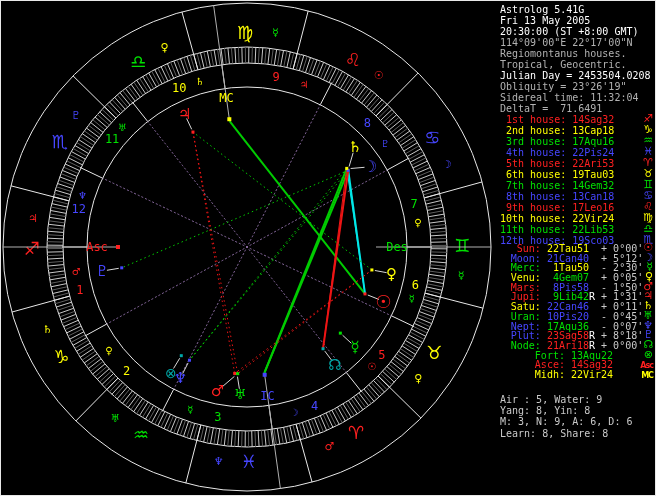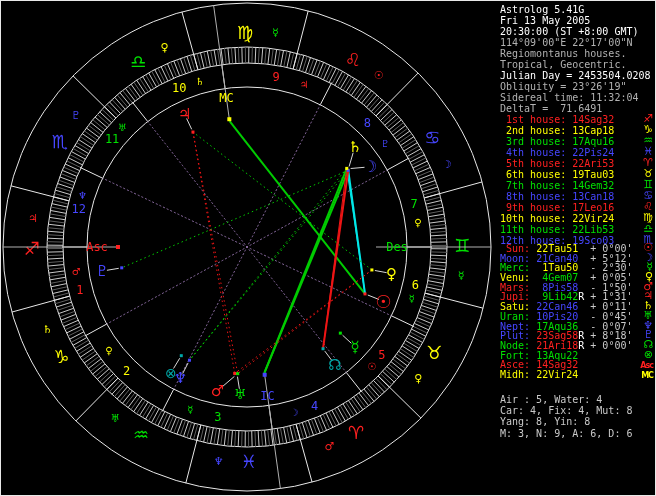--- a/index.html
+++ b/index.html
@@ -5,21 +5,21 @@
   html,body{margin:0;padding:0;background:#000;}
   #screen{position:relative;width:656px;height:496px;background:#000;overflow:hidden;
           font-family:"DejaVu Sans Mono",monospace;}
   #frame{position:absolute;inset:0;border:1px solid #e8e8e8;pointer-events:none;}
   #wheel{position:absolute;left:0;top:0;}
   .panel-block{position:absolute;left:500px;width:154px;font-size:10px;white-space:pre;}
   .hline{height:11px;line-height:11px;}
   .bright{color:#ffffff;}
   .dim{color:#b2b2b2;}
   .hrow{position:relative;height:11px;line-height:11px;}
-  .prow{position:relative;height:9.7px;line-height:9.7px;}
+  .prow{position:relative;height:9.7px;line-height:9.7px;text-align:center;}
   .rglyph{position:absolute;right:1px;top:-1px;font-family:"DejaVu Sans",sans-serif;font-size:11px;}
   .rglyph.small{font-size:8px;top:1px;font-weight:bold;letter-spacing:-1px;}
   .sline{height:11.2px;line-height:11.2px;color:#c9c9c9;}
   .retro{color:#ffffff;}
   .delta{color:#c9c9c9;}
 </style>
 </head>
 <body>
 
 <div id="screen">
@@ -530,16 +530,16 @@
       <text x="397" y="247" fill="#00e000" font-size="12" text-anchor="middle" dominant-baseline="central" font-family="&quot;DejaVu Sans Mono&quot;,monospace">Des</text>
       <text x="226.461115348289" y="98.4128060118783" fill="#ffff00" font-size="12" text-anchor="middle" dominant-baseline="central" font-family="&quot;DejaVu Sans Mono&quot;,monospace">MC</text>
       <rect x="227.33655919952855" y="117.21501317021534" width="4" height="4" fill="#ffff00"></rect>
       <text x="267.538884651711" y="395.5871939881217" fill="#4646ff" font-size="12" text-anchor="middle" dominant-baseline="central" font-family="&quot;DejaVu Sans Mono&quot;,monospace">IC</text>
       <rect x="262.66344080047145" y="372.78498682978466" width="4" height="4" fill="#4646ff"></rect>
     </svg>
 
   <div class="panel-block" style="top:4px"><div class="hline bright">Astrolog 5.41G</div><div class="hline bright">Fri 13 May 2005</div><div class="hline bright">20:30:00 (ST +8:00 GMT)</div><div class="hline dim">114°09'00"E 22°17'00"N</div><div class="hline dim">Regiomontanus houses.</div><div class="hline dim">Tropical, Geocentric.</div><div class="hline bright">Julian Day = 2453504.0208</div><div class="hline dim">Obliquity = 23°26'19"</div><div class="hline dim">Sidereal time: 11:32:04</div><div class="hline dim">DeltaT =  71.6491</div></div>
   <div class="panel-block" style="top:114px"><div class="hrow"><span class="" style="color: rgb(255, 32, 32);"> 1st house: 14Sag32</span><span class="rglyph" style="color: rgb(255, 32, 32);">♐</span></div><div class="hrow"><span class="" style="color: rgb(255, 255, 0);"> 2nd house: 13Cap18</span><span class="rglyph" style="color: rgb(255, 255, 0);">♑</span></div><div class="hrow"><span class="" style="color: rgb(0, 224, 0);"> 3rd house: 17Aqu16</span><span class="rglyph" style="color: rgb(0, 224, 0);">♒</span></div><div class="hrow"><span class="" style="color: rgb(70, 70, 255);"> 4th house: 22Pis24</span><span class="rglyph" style="color: rgb(70, 70, 255);">♓</span></div><div class="hrow"><span class="" style="color: rgb(255, 32, 32);"> 5th house: 22Ari53</span><span class="rglyph" style="color: rgb(255, 32, 32);">♈</span></div><div class="hrow"><span class="" style="color: rgb(255, 255, 0);"> 6th house: 19Tau03</span><span class="rglyph" style="color: rgb(255, 255, 0);">♉</span></div><div class="hrow"><span class="" style="color: rgb(0, 224, 0);"> 7th house: 14Gem32</span><span class="rglyph" style="color: rgb(0, 224, 0);">♊</span></div><div class="hrow"><span class="" style="color: rgb(70, 70, 255);"> 8th house: 13Can18</span><span class="rglyph" style="color: rgb(70, 70, 255);">♋</span></div><div class="hrow"><span class="" style="color: rgb(255, 32, 32);"> 9th house: 17Leo16</span><span class="rglyph" style="color: rgb(255, 32, 32);">♌</span></div><div class="hrow"><span class="" style="color: rgb(255, 255, 0);">10th house: 22Vir24</span><span class="rglyph" style="color: rgb(255, 255, 0);">♍</span></div><div class="hrow"><span class="" style="color: rgb(0, 224, 0);">11th house: 22Lib53</span><span class="rglyph" style="color: rgb(0, 224, 0);">♎</span></div><div class="hrow"><span class="" style="color: rgb(70, 70, 255);">12th house: 19Sco03</span><span class="rglyph" style="color: rgb(70, 70, 255);">♏</span></div></div>
   <div class="panel-block" style="top:244px"><div class="prow"><span class="" style="color: rgb(255, 32, 32);"> Sun:</span><span class="" style="color: rgb(255, 255, 0);"> 22Tau51</span><span class="retro"> </span><span class="delta"> + 0°00'</span><span class="rglyph" style="color: rgb(255, 32, 32);">☉</span></div><div class="prow"><span class="" style="color: rgb(70, 70, 255);">Moon:</span><span class="" style="color: rgb(70, 70, 255);"> 21Can40</span><span class="retro"> </span><span class="delta"> + 5°12'</span><span class="rglyph" style="color: rgb(70, 70, 255);">☽</span></div><div class="prow"><span class="" style="color: rgb(0, 224, 0);">Merc:</span><span class="" style="color: rgb(255, 255, 0);">  1Tau50</span><span class="retro"> </span><span class="delta"> - 2°30'</span><span class="rglyph" style="color: rgb(0, 224, 0);">☿</span></div><div class="prow"><span class="" style="color: rgb(255, 255, 0);">Venu:</span><span class="" style="color: rgb(0, 224, 0);">  4Gem07</span><span class="retro"> </span><span class="delta"> + 0°05'</span><span class="rglyph" style="color: rgb(255, 255, 0);">♀</span></div><div class="prow"><span class="" style="color: rgb(255, 32, 32);">Mars:</span><span class="" style="color: rgb(70, 70, 255);">  8Pis58</span><span class="retro"> </span><span class="delta"> - 1°50'</span><span class="rglyph" style="color: rgb(255, 32, 32);">♂</span></div><div class="prow"><span class="" style="color: rgb(255, 32, 32);">Jupi:</span><span class="" style="color: rgb(0, 224, 0);">  9Lib42</span><span class="retro">R</span><span class="delta"> + 1°31'</span><span class="rglyph" style="color: rgb(255, 32, 32);">♃</span></div><div class="prow"><span class="" style="color: rgb(255, 255, 0);">Satu:</span><span class="" style="color: rgb(70, 70, 255);"> 22Can46</span><span class="retro"> </span><span class="delta"> + 0°11'</span><span class="rglyph" style="color: rgb(255, 255, 0);">♄</span></div><div class="prow"><span class="" style="color: rgb(0, 224, 0);">Uran:</span><span class="" style="color: rgb(70, 70, 255);"> 10Pis20</span><span class="retro"> </span><span class="delta"> - 0°45'</span><span class="rglyph" style="color: rgb(0, 224, 0);">♅</span></div><div class="prow"><span class="" style="color: rgb(70, 70, 255);">Nept:</span><span class="" style="color: rgb(0, 224, 0);"> 17Aqu36</span><span class="retro"> </span><span class="delta"> - 0°07'</span><span class="rglyph" style="color: rgb(70, 70, 255);">♆</span></div><div class="prow"><span class="" style="color: rgb(70, 70, 255);">Plut:</span><span class="" style="color: rgb(255, 32, 32);"> 23Sag58</span><span class="retro">R</span><span class="delta"> + 8°18'</span><span class="rglyph" style="color: rgb(70, 70, 255);">♇</span></div><div class="prow"><span class="" style="color: rgb(0, 224, 0);">Node:</span><span class="" style="color: rgb(255, 32, 32);"> 21Ari18</span><span class="retro">R</span><span class="delta"> + 0°00'</span><span class="rglyph" style="color: rgb(0, 224, 0);">☊</span></div><div class="prow"><span class="" style="color: rgb(0, 224, 0);">Fort:</span><span class="" style="color: rgb(0, 224, 0);"> 13Aqu22</span><span class="retro"> </span><span class="delta"></span><span class="rglyph" style="color: rgb(0, 224, 0);">⊗</span></div><div class="prow"><span class="" style="color: rgb(255, 32, 32);">Asce:</span><span class="" style="color: rgb(255, 32, 32);"> 14Sag32</span><span class="retro"> </span><span class="delta"></span><span class="rglyph small" style="color: rgb(255, 32, 32);">Asc</span></div><div class="prow"><span class="" style="color: rgb(255, 255, 0);">Midh:</span><span class="" style="color: rgb(255, 255, 0);"> 22Vir24</span><span class="retro"> </span><span class="delta"></span><span class="rglyph small" style="color: rgb(255, 255, 0);">MC</span></div></div>
-  <div class="panel-block" style="top:394px"><div class="sline">Air : 5, Water: 4</div><div class="sline">Car: 4, Fix: 4, Mut: 8</div><div class="sline">Yang: 8, Yin: 8</div><div class="sline">M: 3, N: 9, A: 6, D: 6</div></div>
+  <div class="panel-block" style="top:394px"><div class="sline">Air : 5, Water: 9</div><div class="sline">Yang: 8, Yin: 8</div><div class="sline">M: 3, N: 9, A: 6, D: 6</div><div class="sline">Learn: 8, Share: 8</div></div>
 
   <div id="frame"></div>
 </div>
 
 </body></html>

